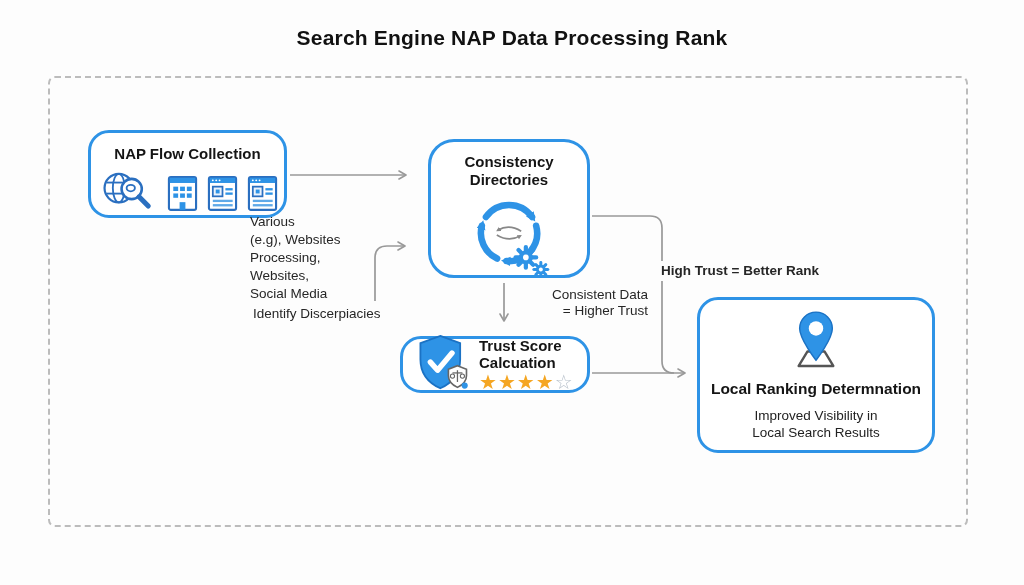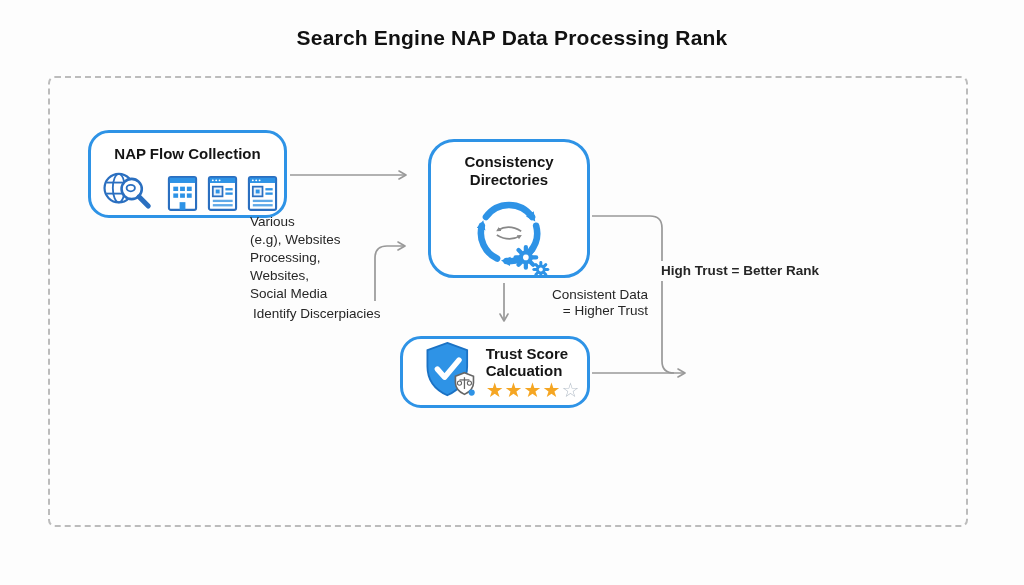--- a/index.html
+++ b/index.html
@@ -31,22 +31,22 @@
     display: flex; align-items: flex-end; justify-content: center;
     gap: 9px; margin-top: 4px;
   }
 
   
   #node-verification { left: 428px; top: 139px; width: 162px; height: 139px; }
   #node-verification .node-title { font-size: 15px; line-height: 18px; margin-top: 11px; }
   #node-verification .icon-wrap { display: flex; justify-content: center; margin-top: 1px; }
 
   
-  #node-trust { left: 400px; top: 336px; width: 190px; height: 72px;
-    display: flex; align-items: center; justify-content: center; }
+  #node-trust { left: 400px; top: 336px; width: 190px; height: 57px;
+    display: flex; align-items: center; }
   #node-trust .shield-wrap { margin-left: 12px; flex: 0 0 auto; }
   #node-trust .trust-col { margin-left: 8px; }
   #node-trust .node-title { font-size: 15px; line-height: 17px; text-align: left; }
   .stars { font-size: 20px; line-height: 20px; letter-spacing: 1px; margin-top: 1px; }
   .stars .filled { color: #f5a623; }
   .stars .empty { color: #b9c2cc; }
 
   
   #node-ranking { left: 697px; top: 297px; width: 238px; height: 156px; text-align: center; }
   #node-ranking .icon-wrap { display: flex; justify-content: center; margin-top: 10px; }
@@ -216,20 +216,36 @@
       <div class="node-title">
         <div>Trust Score</div>
         <div>Calcuation</div>
       </div>
       <div class="stars">
         <span class="filled">★★★★</span><span class="empty">☆</span>
       </div>
     </div>
   </div>
 
+  <div class="node" id="node-ranking">
+    <div class="icon-wrap">
+      <span>
+        <svg width="50" height="60" viewBox="0 0 52 62">
+          <polygon points="8,58 17,43 35,43 44,58" fill="#fff" stroke="#555" stroke-width="2.5" stroke-linejoin="round"></polygon>
+          <path d="M26 2 C16.6 2 9 9.6 9 19 C9 30 26 52 26 52 C26 52 43 30 43 19 C43 9.6 35.4 2 26 2 Z" fill="#2e93e6" stroke="#1b72c4" stroke-width="1.5"></path>
+          <circle cx="26" cy="19" r="7.5" fill="#fff"></circle>
+        </svg>
+      </span>
+    </div>
+    <div class="node-title">Local Ranking Determnation</div>
+    <div class="node-subtitle">
+      <div>Improved Visibility in</div>
+      <div>Local Search Results</div>
+    </div>
+  </div>
 
   <div class="annot" id="label-sources">
     <div>Various</div>
     <div>(e.g), Websites</div>
     <div>Processing,</div>
     <div>Websites,</div>
     <div>Social Media</div>
   </div>
 
   <div class="annot" id="label-identify">Identify Discerpiacies</div>

